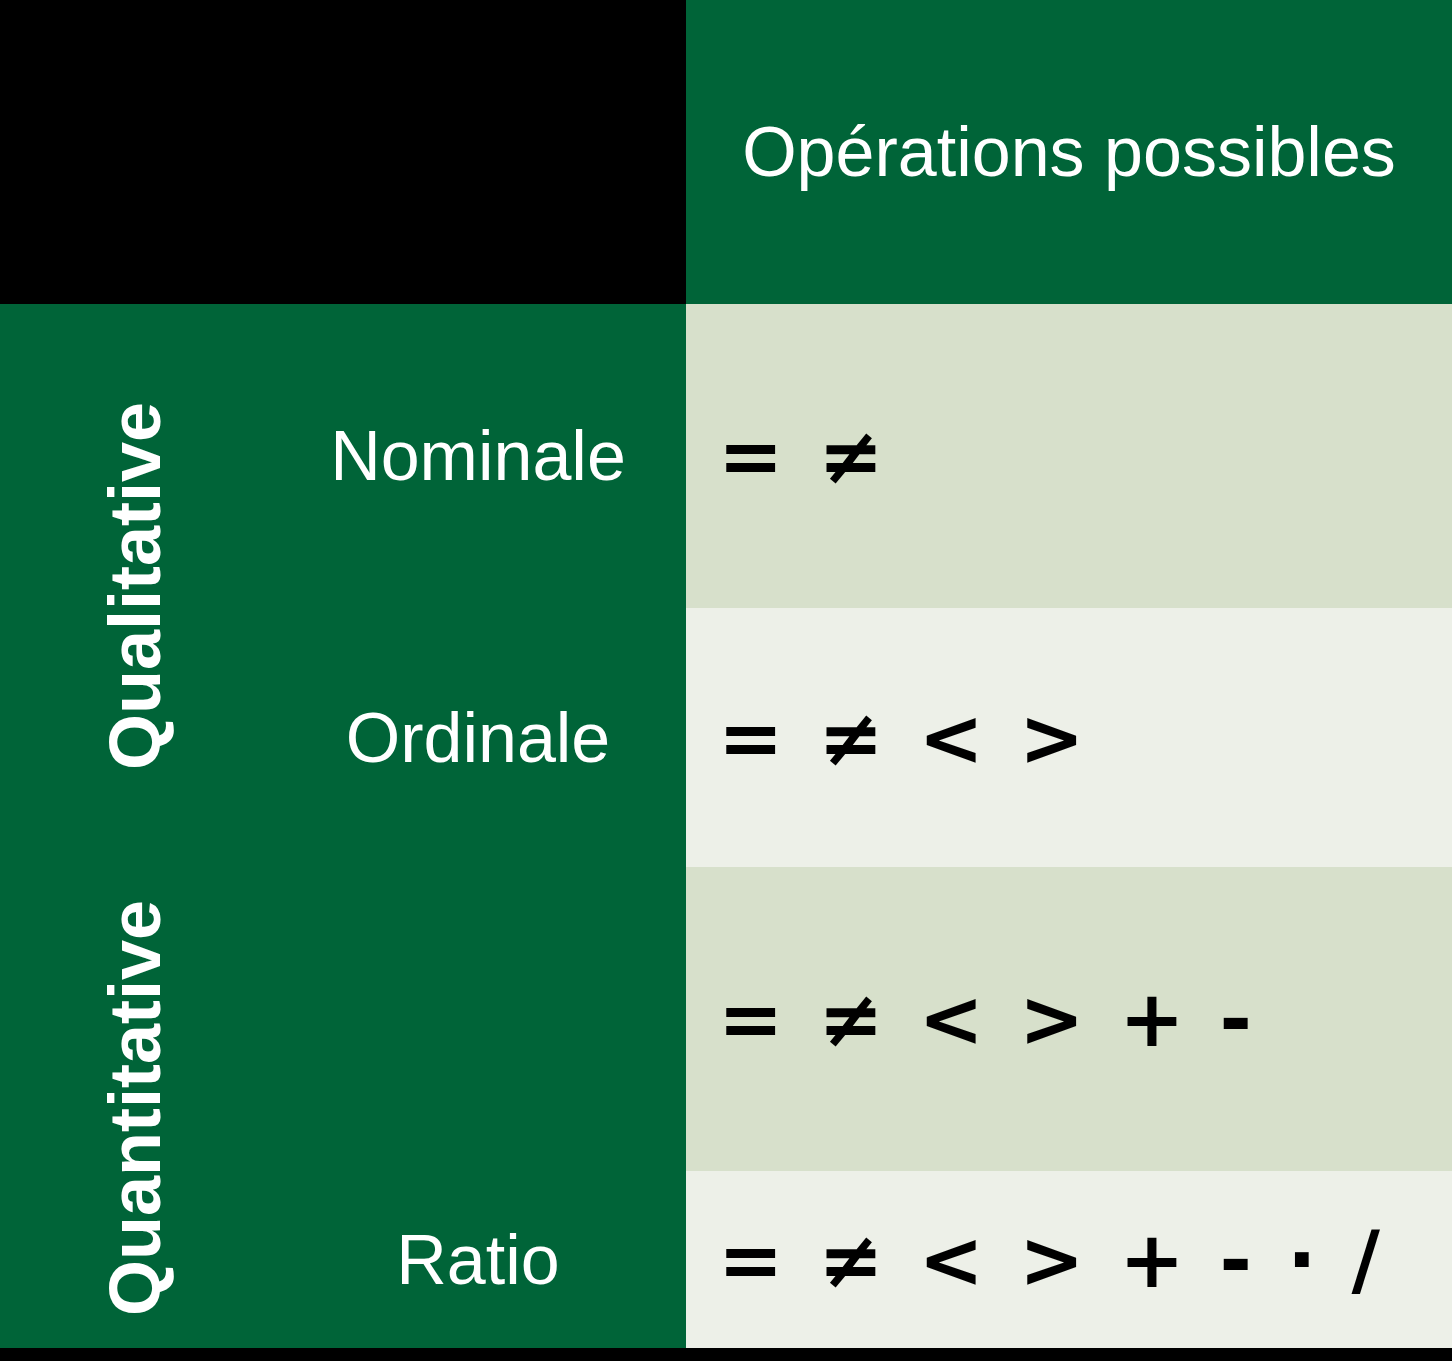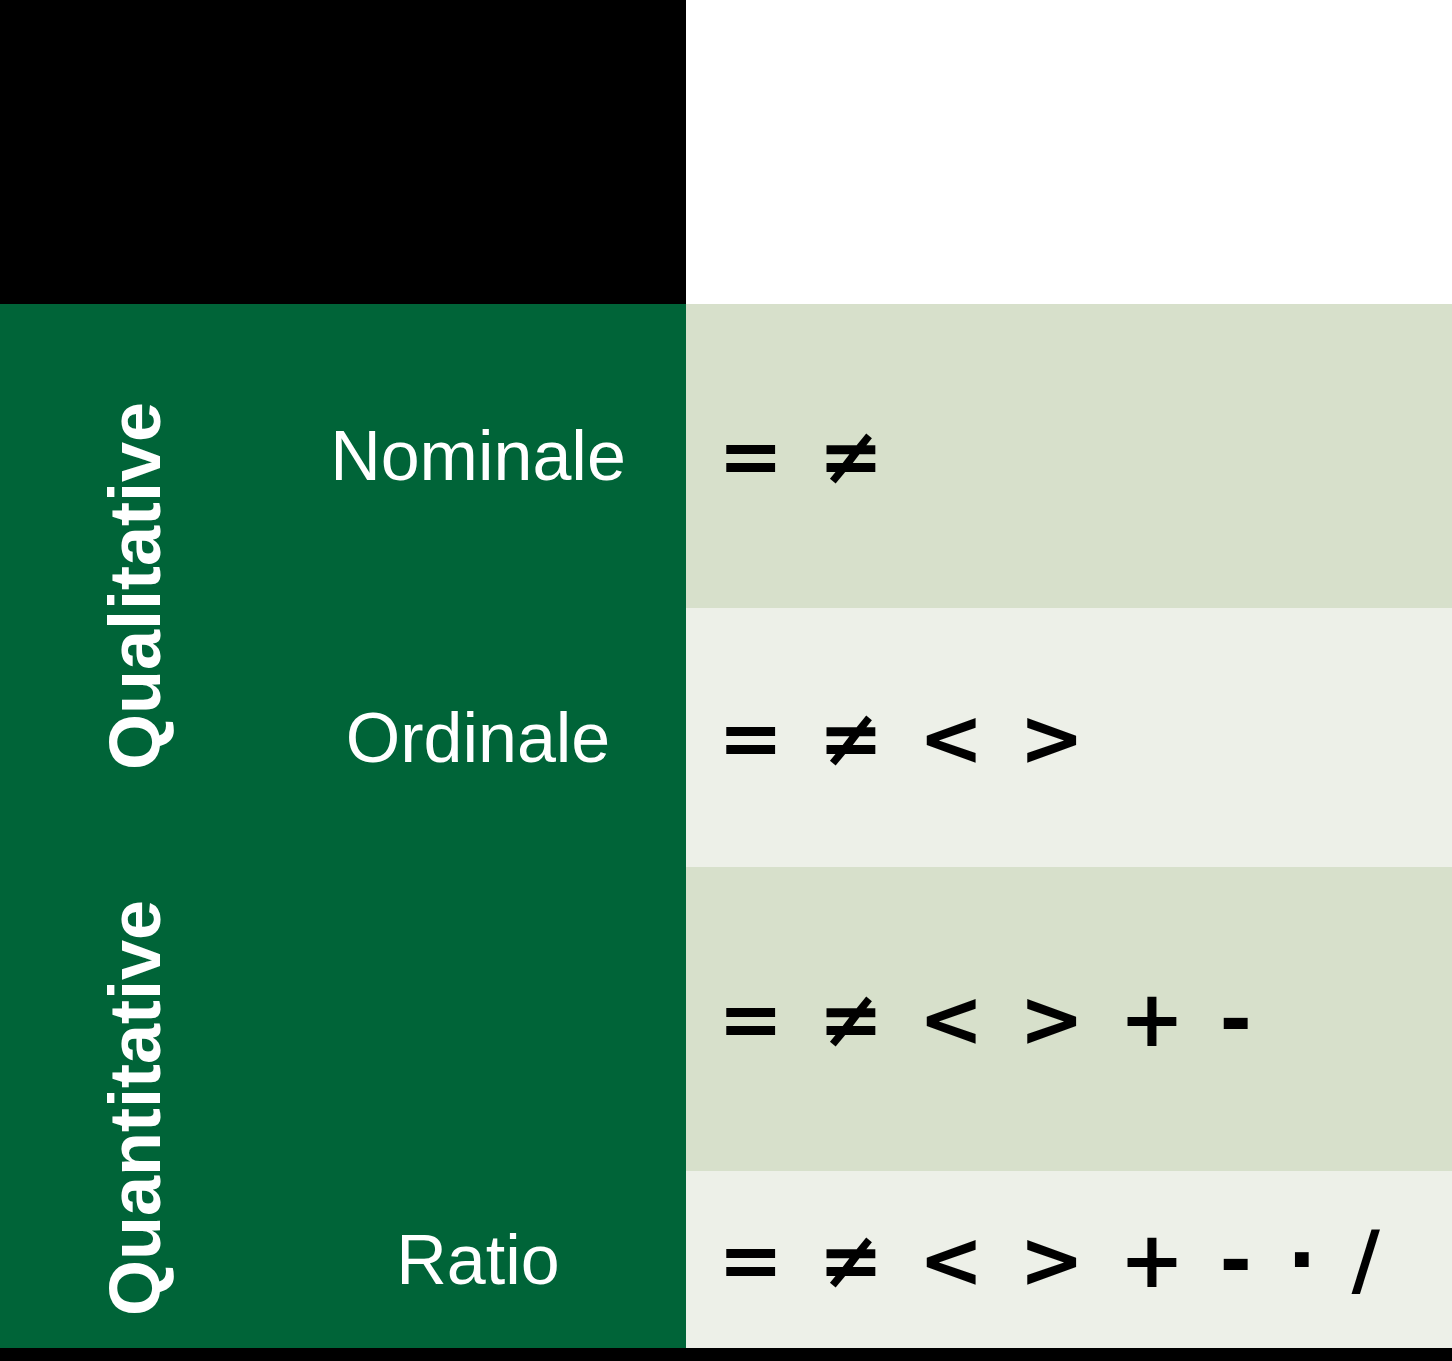--- a/index.html
+++ b/index.html
@@ -92,20 +92,23 @@
     background: #000000;
   }
 </style>
 </head>
 <body>
 
 <div class="table">
 
   <div class="corner"></div>
 
+  <div class="header">
+    <span>Opérations possibles</span>
+  </div>
 
   <div class="left-col">
     <div class="vlabel qual">
       <span class="rot">Qualitative</span>
     </div>
     <div class="vlabel quant">
       <span class="rot">Quantitative</span>
     </div>
 
     <div class="scale-label r2">Ordinale</div>

